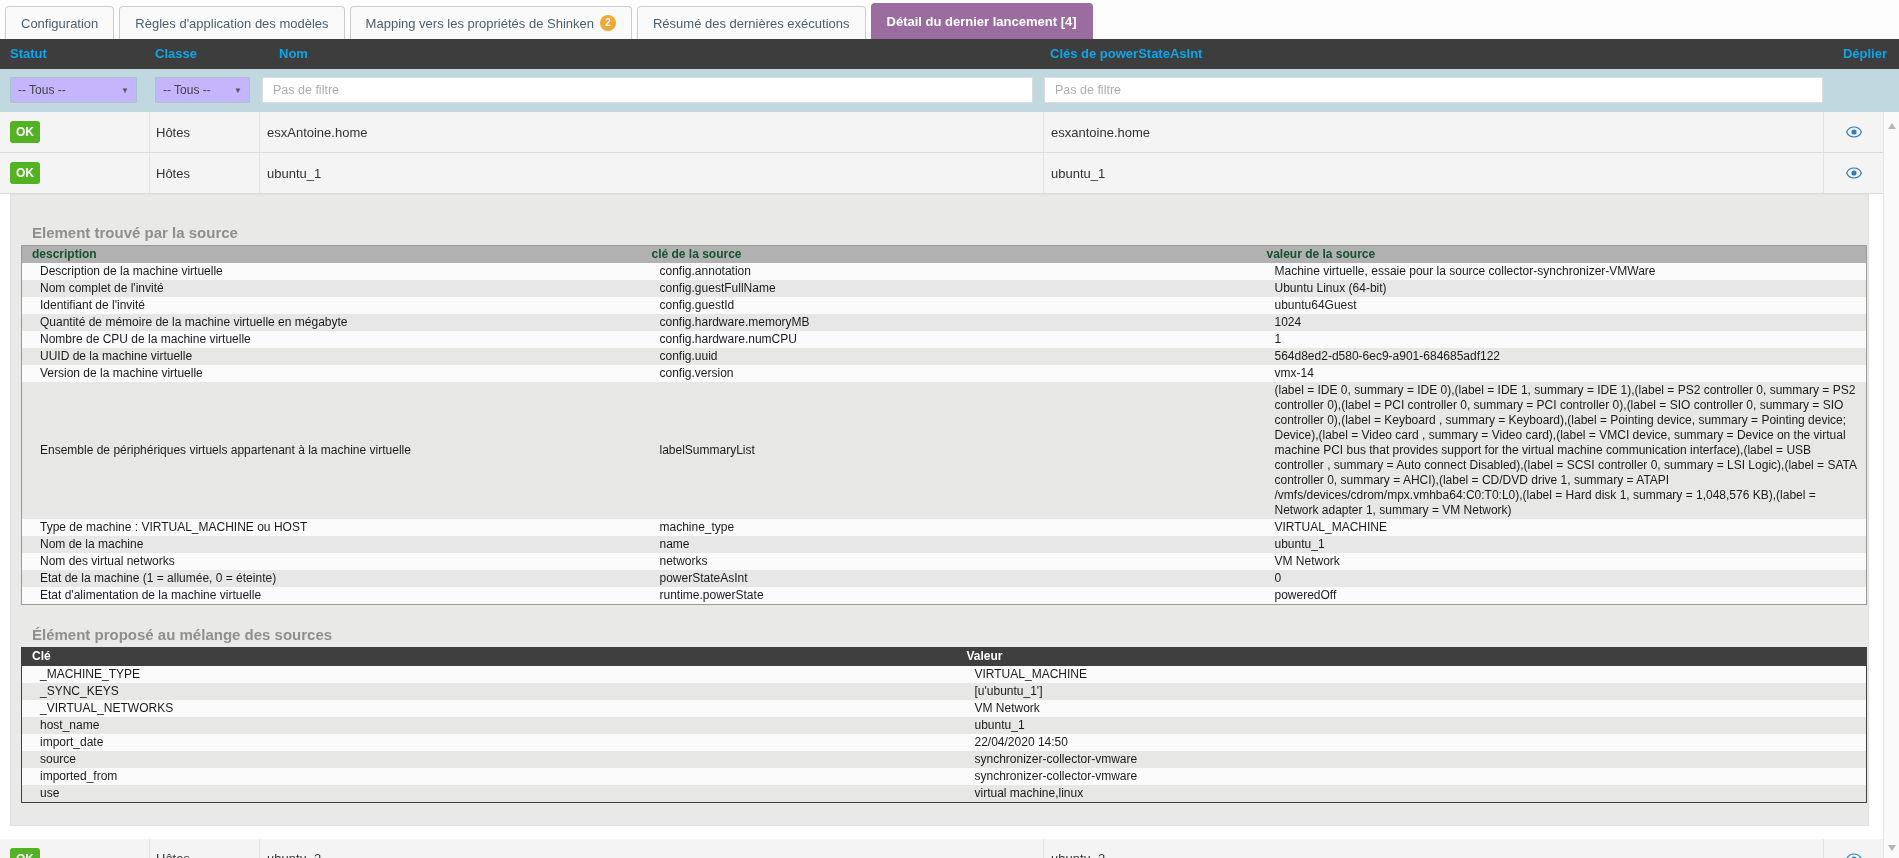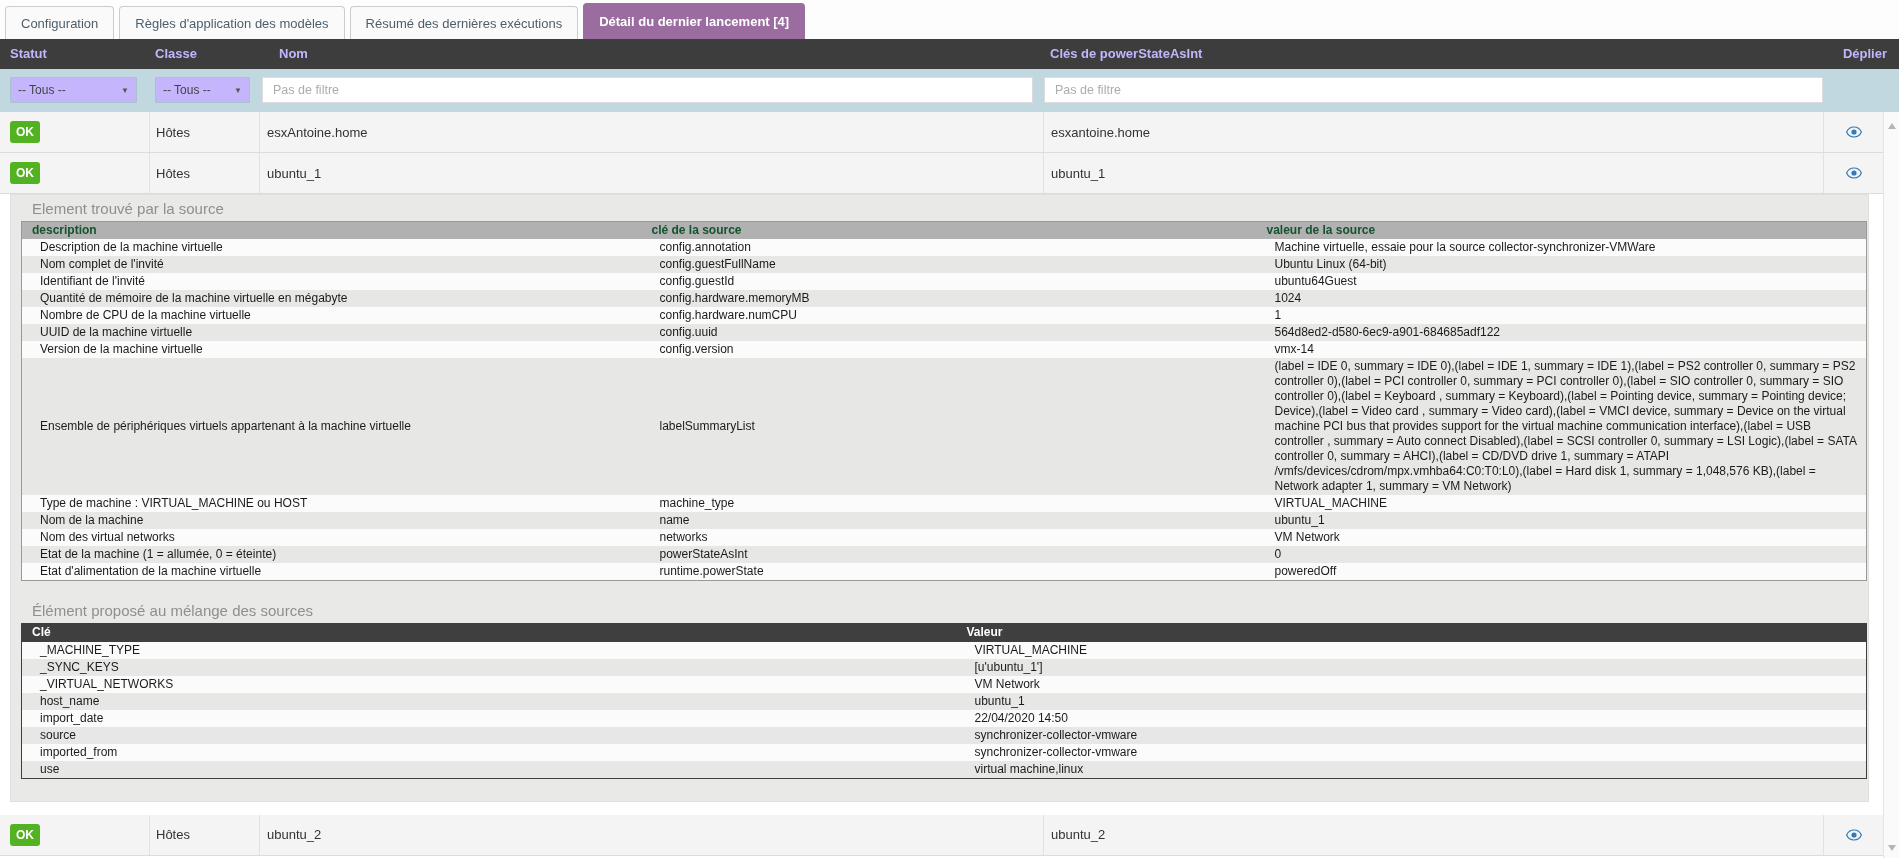--- a/index.html
+++ b/index.html
@@ -32,21 +32,21 @@
     border-radius:50%; background:#f0a932; color:#fff;
     font-size:10px; font-weight:bold; text-align:center;
   }
 
   
   .thead {
     position:relative; height:30px; background:#3d3d3d;
   }
   .thead span {
     position:absolute; top:0; line-height:30px;
-    color:#c4b5fd; font-size:13px; font-weight:bold; white-space:nowrap;
+    color:#0ea5e9; font-size:13px; font-weight:bold; white-space:nowrap;
   }
   .h-statut { left:10px; }
   .h-classe { left:155px; }
   .h-nom    { left:279px; }
   .h-cles   { left:1050px; }
   .h-deplier{ right:12px; }
 
   
   .filters {
     position:relative; height:43px; background:#c2d8e0;
@@ -92,21 +92,21 @@
   }
   .eye-btn { display:inline-flex; align-items:center; cursor:pointer; }
 
   
   .panel {
     background:#e9e9e7; border:1px solid #e0e0de;
     margin:0 14px 13px 10px;
     padding:4px 0 22px 0;
   }
   .panel-title {
-    font-size:15px; color:#8f8f8f; margin:1px 0 4px 21px;
+    font-size:15px; color:#8f8f8f; margin:25px 0 4px 21px;font-weight:bold;
   }
   .panel-title.second { margin-top:21px; }
   table.detail {
     border-collapse:collapse; table-layout:fixed;
     width:1845px; margin-left:10px;
     font-size:12px; color:#1b1b1b;
   }
   table.detail td, table.detail th {
     padding:1px 8px 1px 18px; line-height:15px;
     overflow:hidden; text-align:left; vertical-align:middle;
@@ -141,20 +141,24 @@
 </style>
 </head>
 <body>
 
 <div class="tabbar">
   <div class="tab">
     <span>Configuration</span>
   </div>
   <div class="tab">
     <span>Règles d'application des modèles</span>
+  </div>
+  <div class="tab">
+    <span>Mapping vers les propriétés de Shinken</span>
+    <span class="badge">2</span>
   </div>
   <div class="tab">
     <span>Résumé des dernières exécutions</span>
   </div>
   <div class="tab active">
     <span>Détail du dernier lancement [4]</span>
   </div>
 </div>
 
 <div class="thead">

